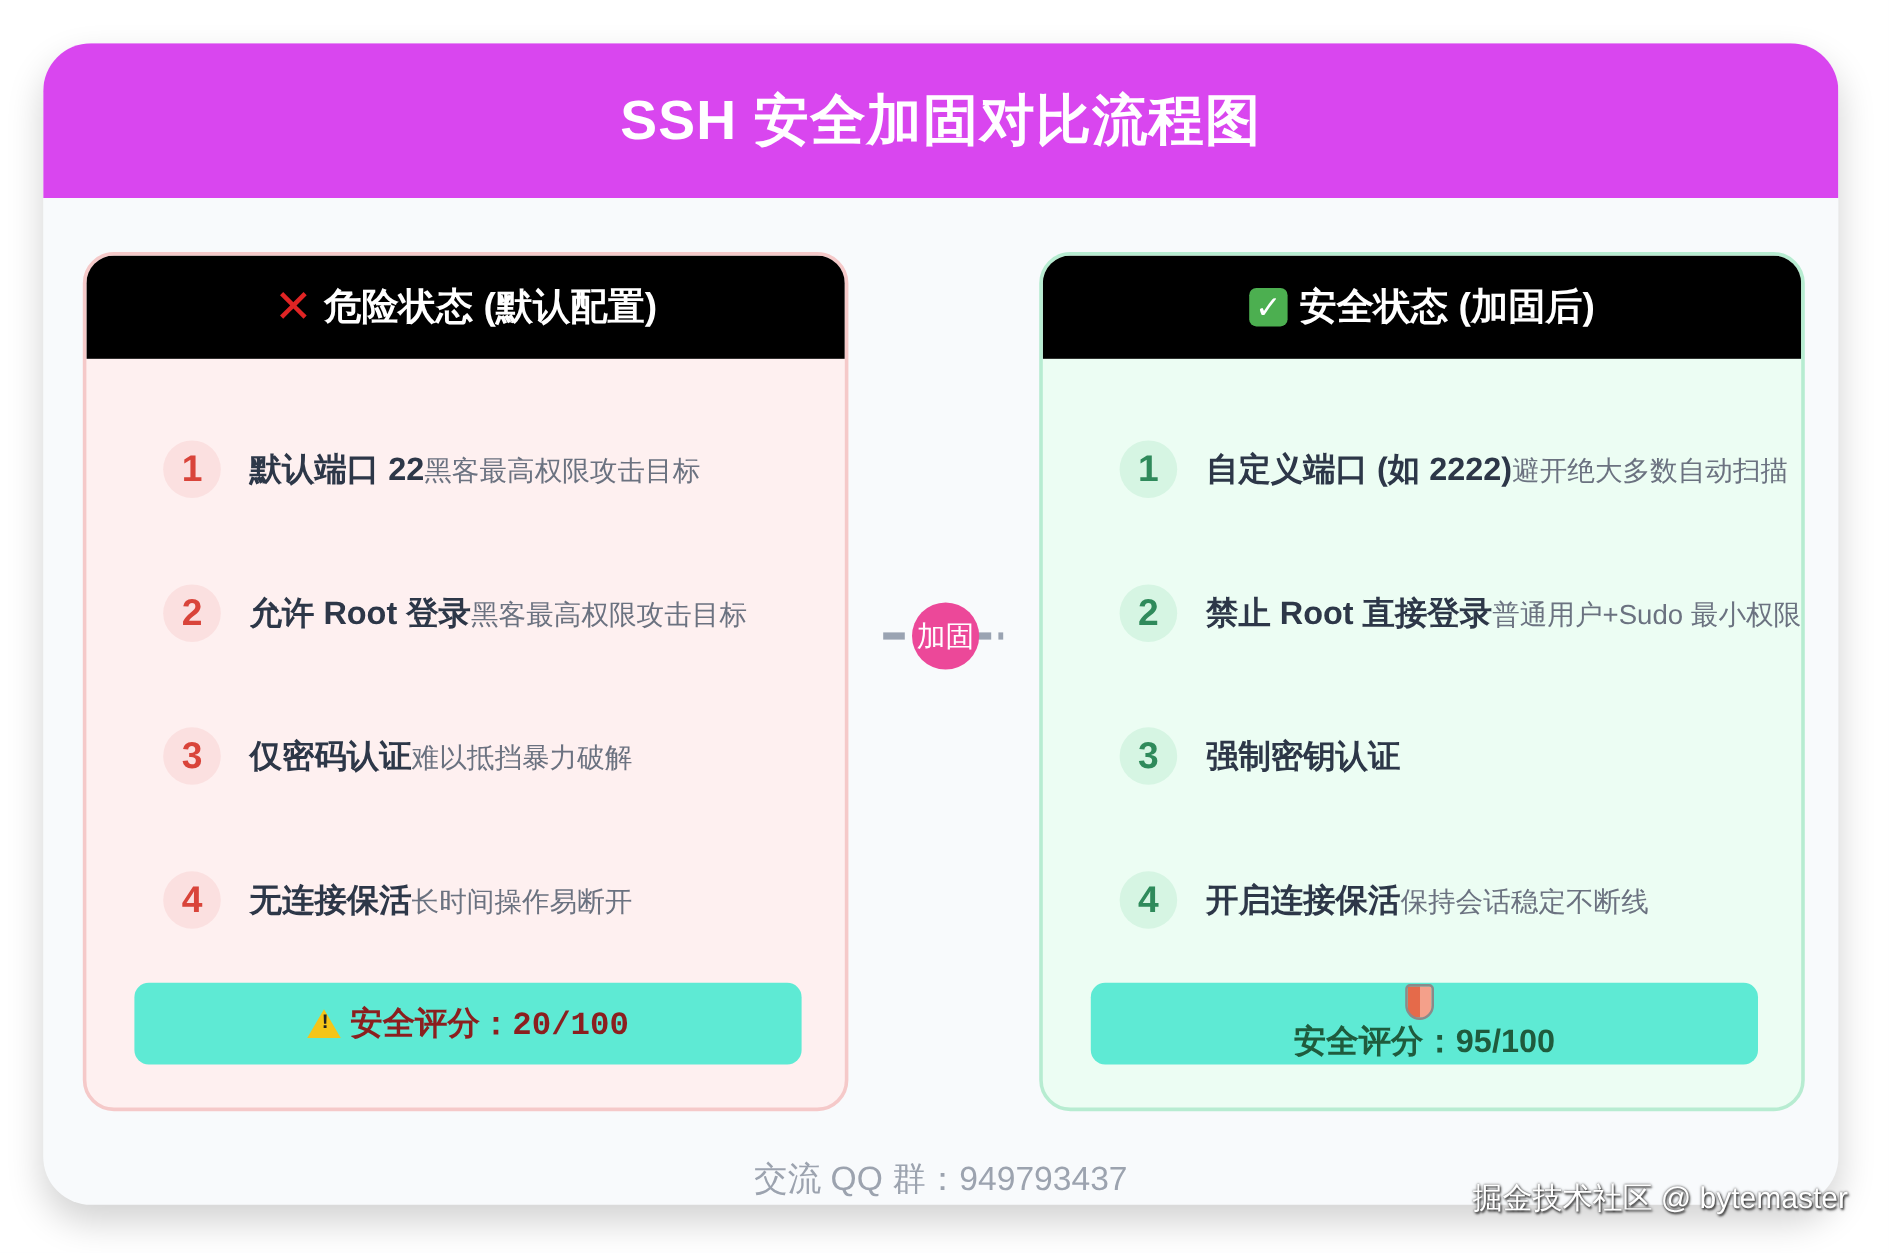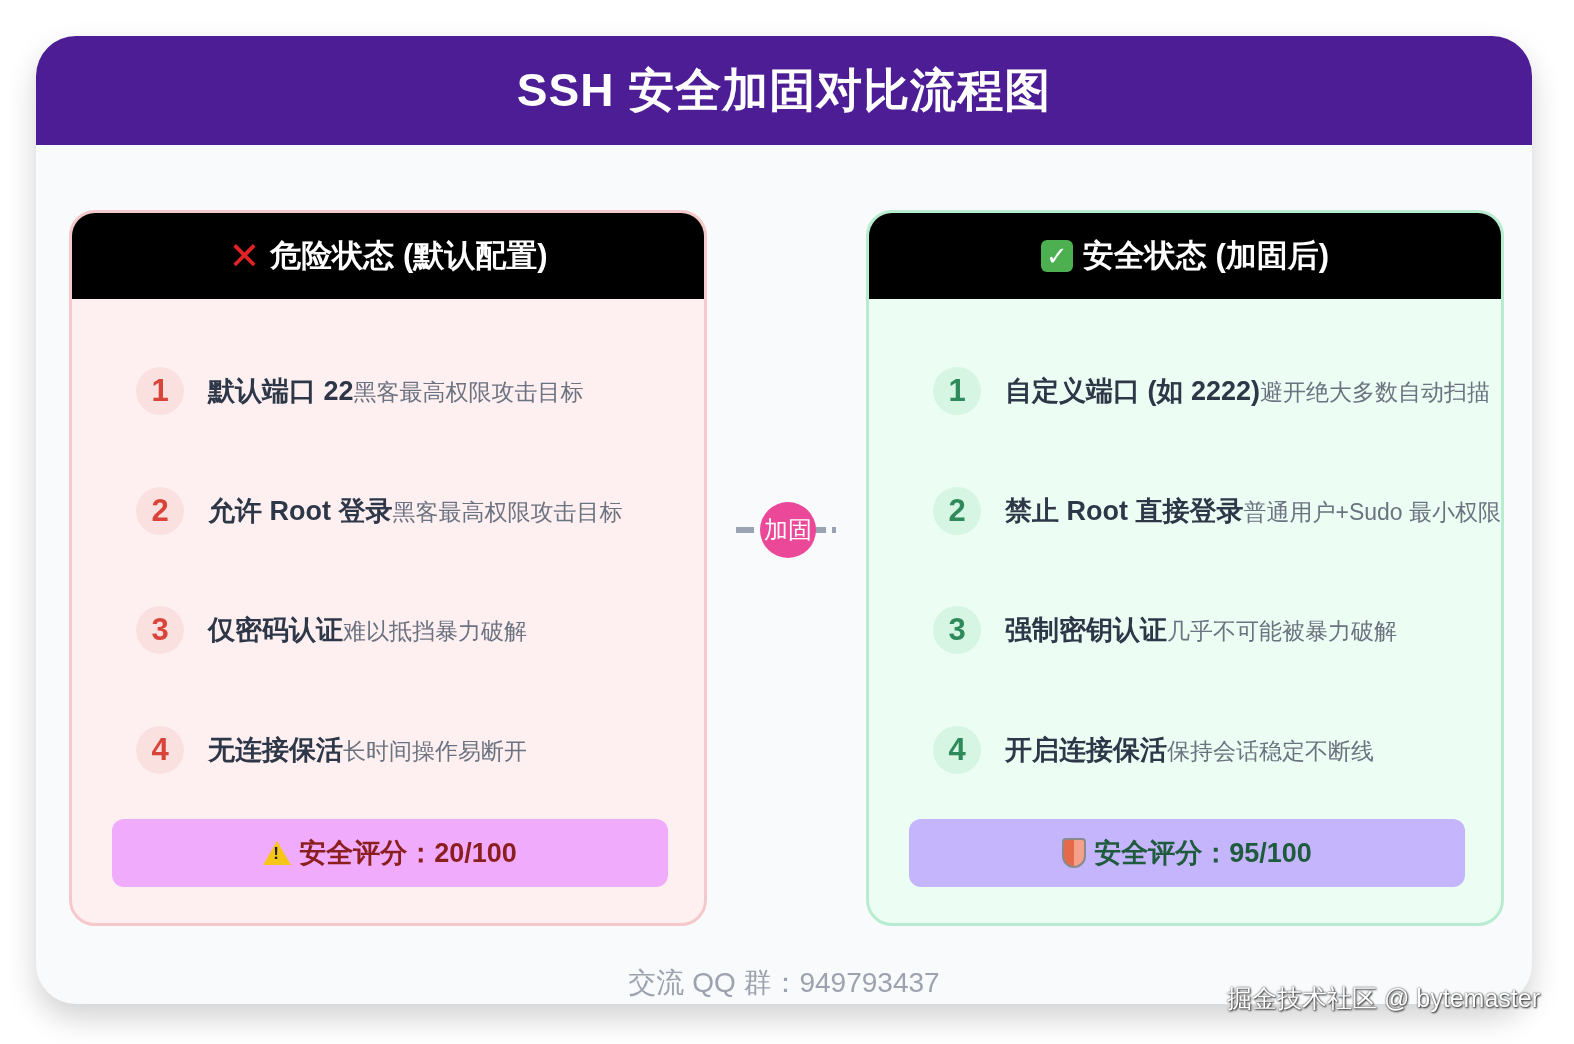--- a/index.html
+++ b/index.html
@@ -8,22 +8,22 @@
     background: #ffffff;
     font-family: "Liberation Sans", "DejaVu Sans", sans-serif;
     position: relative; overflow: hidden;
   }
   .card {
     position: absolute; left: 36px; top: 36px; width: 1496px; height: 968px;
     background: #f8fafc; border-radius: 40px; overflow: hidden;
     box-shadow: 0 14px 30px rgba(0,0,0,0.18);
   }
   .title-bar {
-    position: absolute; left: 0; top: 0; width: 100%; height: 109px;
-    background: #4c1d95; display: flex; align-items: center; justify-content: center;
+    position: absolute; left: 0; top: 0; width: 100%; height: 129px;
+    background: #d946ef; display: flex; align-items: center; justify-content: center;
   }
   .title-bar h1 {
     margin: 0; color: #fff; font-size: 46px; font-weight: 700; letter-spacing: 1px;
   }
   .panel {
     position: absolute; top: 174px; width: 638px; height: 716px;
     border-radius: 26px; overflow: hidden; box-sizing: border-box;
   }
   .panel.danger { left: 33px; background: #fef0f0; border: 3px solid #f5c9c9; }
   .panel.safe { left: 830px; background: #ecfdf3; border: 3px solid #b7ecd1; }
@@ -50,22 +50,22 @@
   .danger .num { background: #fbe0e0; color: #d9443a; }
   .safe .num { background: #d6f5e3; color: #2f8a5b; }
   .step .txt { display: flex; }
   .step .t1 { font-size: 27px; font-weight: 700; color: #2d3748; line-height: 36px; }
   .step .t2 { font-size: 23px; color: #6b7280; line-height: 34px; margin-top: 2px; }
   .score {
     position: absolute; left: 40px; top: 606px; width: 556px; height: 68px;
     border-radius: 12px; display: flex; align-items: center; justify-content: center;
     font-size: 27px; font-weight: 700;
   }
-  .danger .score { background: #f0abfc; color: #8b1f1f; }
-  .safe .score { background: #c4b5fd; color: #1f5b3d; }
+  .danger .score { background: #5eead4; color: #8b1f1f; font-family: Liberation Mono, monospace; }
+  .safe .score { background: #5eead4; color: #1f5b3d; flex-direction: column; }
   .score .icon { margin-right: 8px; display: inline-flex; align-items: center; }
   .warn-icon {
     width: 0; height: 0; border-left: 14px solid transparent; border-right: 14px solid transparent;
     border-bottom: 24px solid #f5c518; position: relative;
   }
   .warn-icon::after {
     content: "!"; position: absolute; left: -4px; top: 3px; color: #222; font-size: 17px; font-weight: 900;
   }
   .shield-icon {
     width: 20px; height: 26px; background: linear-gradient(90deg,#e56a4a 50%,#f4a08a 50%);
@@ -168,21 +168,20 @@
         <div class="num">2</div>
         <div class="txt">
           <span class="t1">禁止 Root 直接登录</span>
           <span class="t2">普通用户+Sudo 最小权限</span>
         </div>
       </div>
       <div class="step" style="top:291px">
         <div class="num">3</div>
         <div class="txt">
           <span class="t1">强制密钥认证</span>
-          <span class="t2">几乎不可能被暴力破解</span>
         </div>
       </div>
       <div class="step" style="top:411px">
         <div class="num">4</div>
         <div class="txt">
           <span class="t1">开启连接保活</span>
           <span class="t2">保持会话稳定不断线</span>
         </div>
       </div>
     </div>

